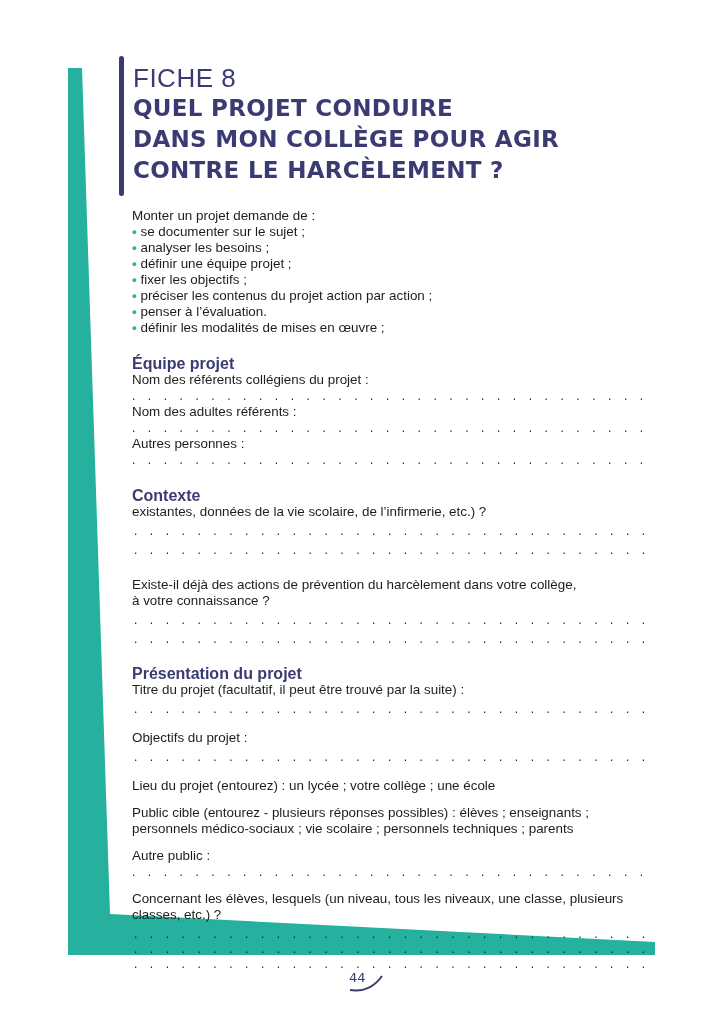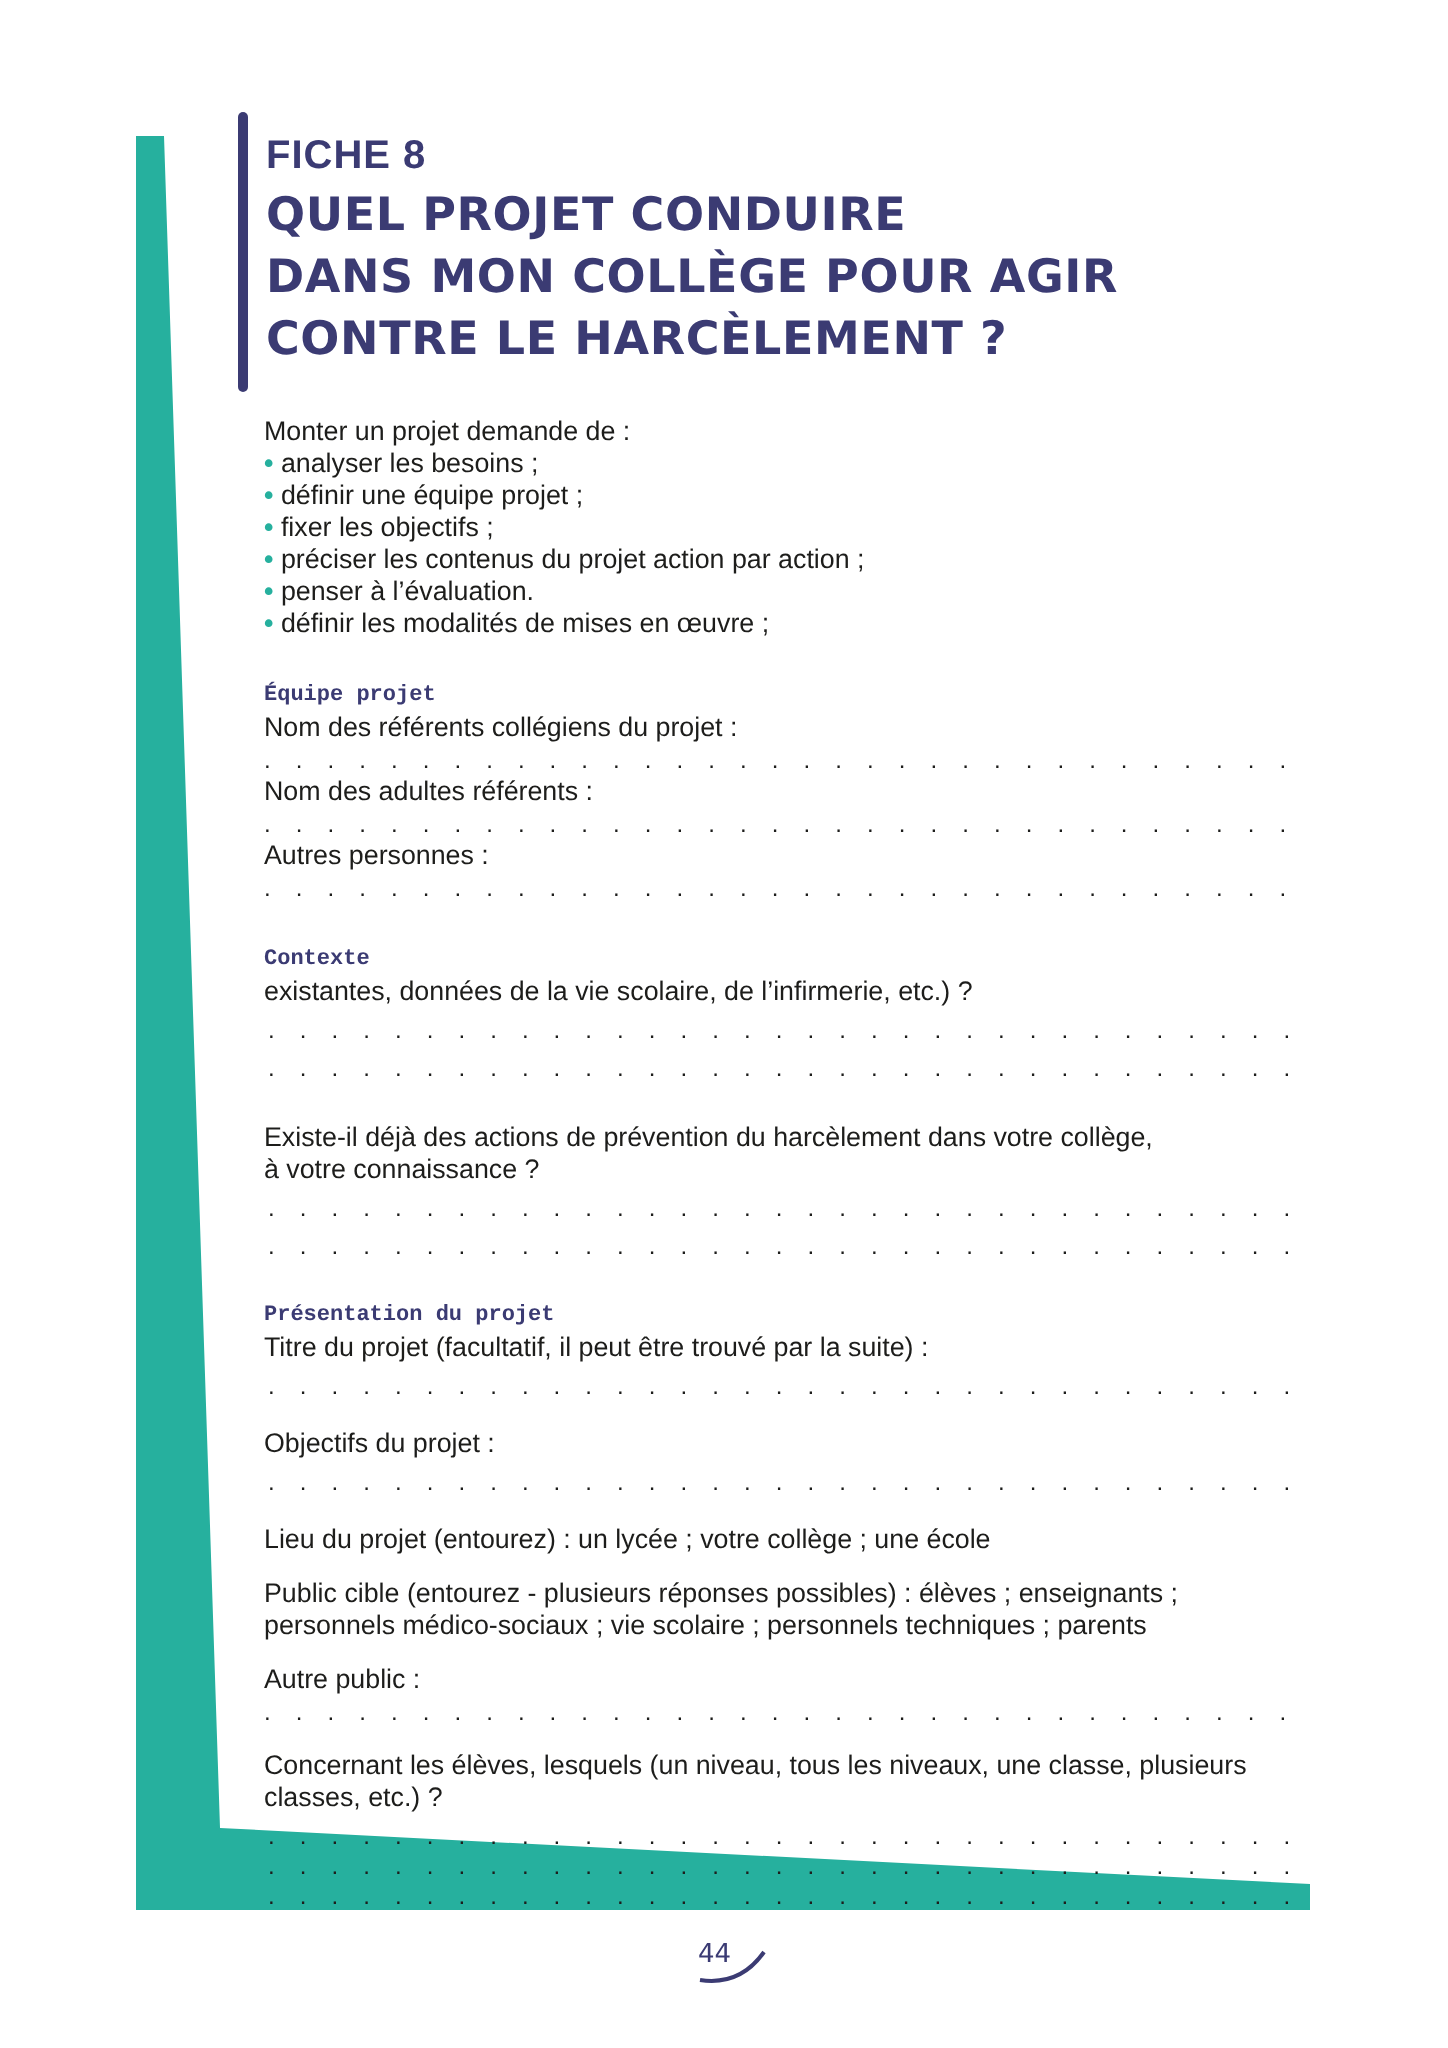--- a/index.html
+++ b/index.html
@@ -2,28 +2,28 @@
 <html><head>
 <meta charset="utf-8">
 <style>
   html, body { margin: 0; padding: 0; background: #ffffff; }
   body { width: 724px; height: 1024px; position: relative; overflow: hidden;
          font-family: "Liberation Sans", sans-serif; color: #1d1d1b; }
   #frame { position: absolute; left: 0; top: 0; width: 724px; height: 1024px; }
   .title-bar { position: absolute; left: 119px; top: 56px; width: 5px; height: 140px;
                background: #3b3b73; border-radius: 3px; }
   .title-block { position: absolute; left: 133px; top: 63px; color: #3b3b73; }
-  .fiche { font-family: "Liberation Sans", sans-serif; font-size: 20px; font-weight: bold; line-height: 30px; letter-spacing: 0.5px; }
+  .fiche { font-family: "Liberation Sans", sans-serif; font-size: 26px; font-weight: normal; line-height: 30px; letter-spacing: 0.5px; }
   .title-line { font-family: "DejaVu Sans", sans-serif; font-weight: bold; font-size: 23px; line-height: 31px; letter-spacing: 0.3px; }
   .content { position: absolute; left: 132px; top: 208px; width: 520px; font-size: 13.4px; line-height: 16px; }
   .content p { margin: 0; }
   .bullet-list { list-style: none; margin: 0; padding: 0; }
   .bullet-list li { margin: 0; }
   .dot { color: #26b09e; font-weight: bold; }
-  .section-h { color: #3b3b73; font-weight: bold; font-size: 11px; margin: 0; line-height: 16px; font-family: Liberation Mono, monospace; }
+  .section-h { color: #3b3b73; font-weight: bold; font-size: 16px; margin: 0; line-height: 16px; font-family: Liberation Sans, sans-serif; }
   .row { display: flex; white-space: nowrap; flex-direction: column; }
   .row .lbl { flex: none; }
   .leader { flex: 1; overflow: hidden; letter-spacing: 4.6px; color: #1d1d1b; font-size: 12px; }
   .dots-line { overflow: hidden; white-space: nowrap; letter-spacing: 4.6px; font-size: 12px; line-height: 14px; height: 14px; color: #1d1d1b; padding-left: 2px; }
   .gap-s { height: 11px; }
   .gap-m { height: 14px; }
   .gap-l { height: 20px; }
   .page-num { position: absolute; left: 349px; top: 970px; color: #3b3b73; font-weight: normal; font-size: 13px; font-family: "DejaVu Sans", sans-serif; }
 </style>
 </head>
@@ -38,20 +38,21 @@
 <div class="title-block">
   <div class="fiche">FICHE 8</div>
   <div class="title-line">QUEL PROJET CONDUIRE</div>
   <div class="title-line">DANS MON COLLÈGE POUR AGIR</div>
   <div class="title-line">CONTRE LE HARCÈLEMENT ?</div>
 </div>
 
 <div class="content">
   <p>Monter un projet demande de :</p>
   <ul class="bullet-list">
+    <li><span class="dot">•</span> <span>se documenter sur le sujet ;</span></li>
     <li><span class="dot">•</span> <span>analyser les besoins ;</span></li>
     <li><span class="dot">•</span> <span>définir une équipe projet ;</span></li>
     <li><span class="dot">•</span> <span>fixer les objectifs ;</span></li>
     <li><span class="dot">•</span> <span>préciser les contenus du projet action par action ;</span></li>
     <li><span class="dot">•</span> <span>penser à l’évaluation.</span></li>
     <li><span class="dot">•</span> <span>définir les modalités de mises en œuvre ;</span></li>
   </ul>
 
   <div class="gap-l"></div>
   <p class="section-h">Équipe projet</p>

